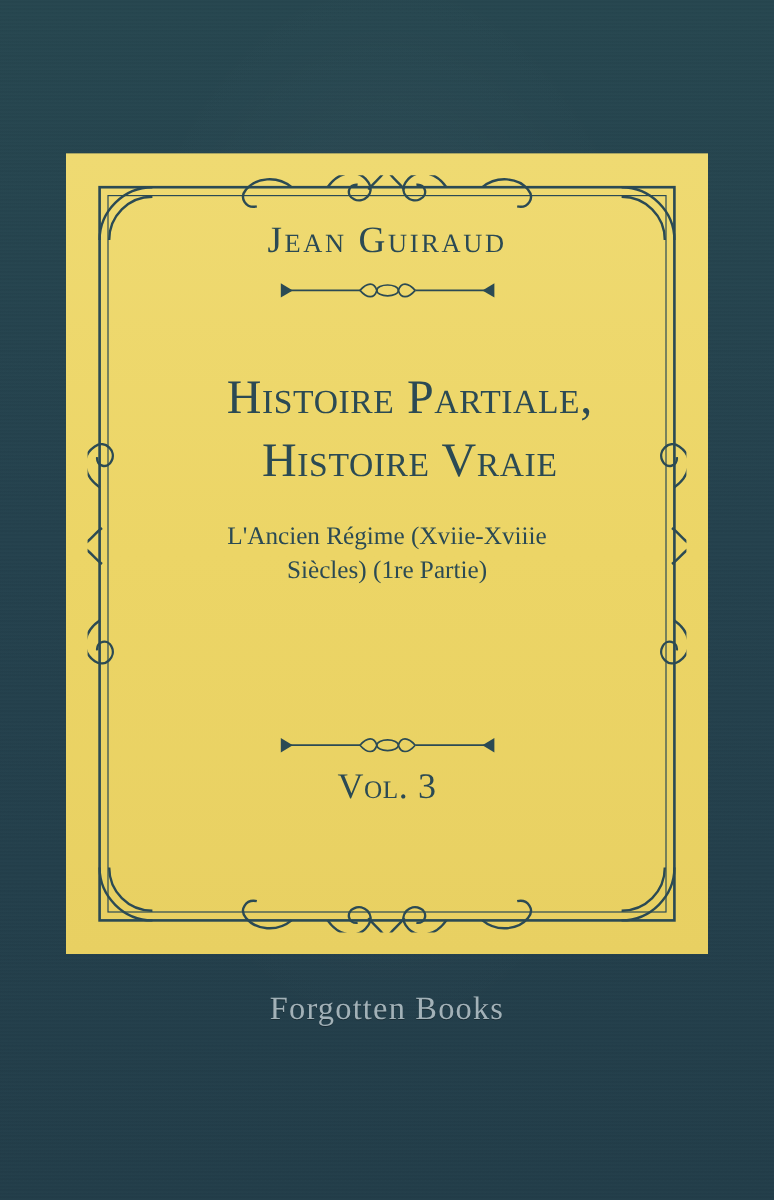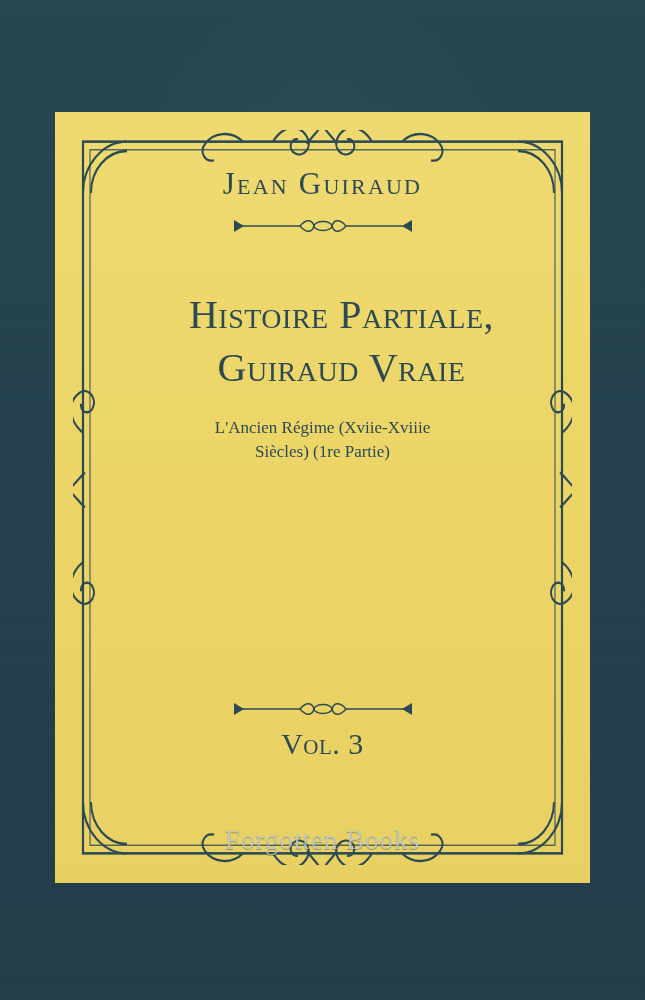--- a/index.html
+++ b/index.html
@@ -27,23 +27,23 @@
     position: absolute;
     inset: 0;
     background:
       repeating-linear-gradient(0deg, rgba(255,255,255,0.013) 0px, rgba(255,255,255,0.013) 1px, rgba(0,0,0,0.013) 2px, rgba(0,0,0,0.013) 3px);
     opacity: 0.8;
   }
 
   .panel {
     position: absolute;
     left: 55px;
-    top: 112px;
+    top: 128px;
     width: 535px;
-    height: 771px;
+    height: 667px;
     background: #edd76b;
     background-image: linear-gradient(180deg, #efda72 0%, #ecd566 50%, #e8d062 100%);
   }
 
   
   .panel-frame {
     position: absolute;
     left: 18px;
     top: 18px;
     right: 18px;
@@ -87,21 +87,21 @@
     color: #2b4a54;
     text-align: center;
     font-variant: small-caps;
     letter-spacing: 0.5px;
     padding: 0 4px;
     margin-left: 38px;
   }
 
   .subtitle {
     margin-top: 22px;
-    font-size: 17px;
+    font-size: 21px;
     line-height: 1.38;
     color: #2b4a54;
     text-align: center;
     padding: 0 6px;
   }
 
   .spacer { flex: 1 1 auto; }
 
   .divider-lower {
     width: 190px;
@@ -197,21 +197,21 @@
           <path d="M184 4 L174 10 L184 16 Z" stroke="none"></path>
           <ellipse cx="95" cy="10" rx="9" ry="4.5" fill="none"></ellipse>
           <path d="M72 10 c6 -7 12 -7 14 0 c-2 7 -8 7 -14 0" fill="none"></path>
           <path d="M118 10 c-6 -7 -12 -7 -14 0 c2 7 8 7 14 0" fill="none"></path>
         </g>
       </svg>
     </div>
 
     <div class="title">
       <div>Histoire Partiale,</div>
-      <div>Guiraud Vraie</div>
+      <div>Histoire Vraie</div>
     </div>
 
     <div class="subtitle">
       <div>L'Ancien Régime (Xviie-Xviiie</div>
       <div>Siècles) (1re Partie)</div>
     </div>
 
     <div class="spacer"></div>
 
     <div class="divider-lower">

